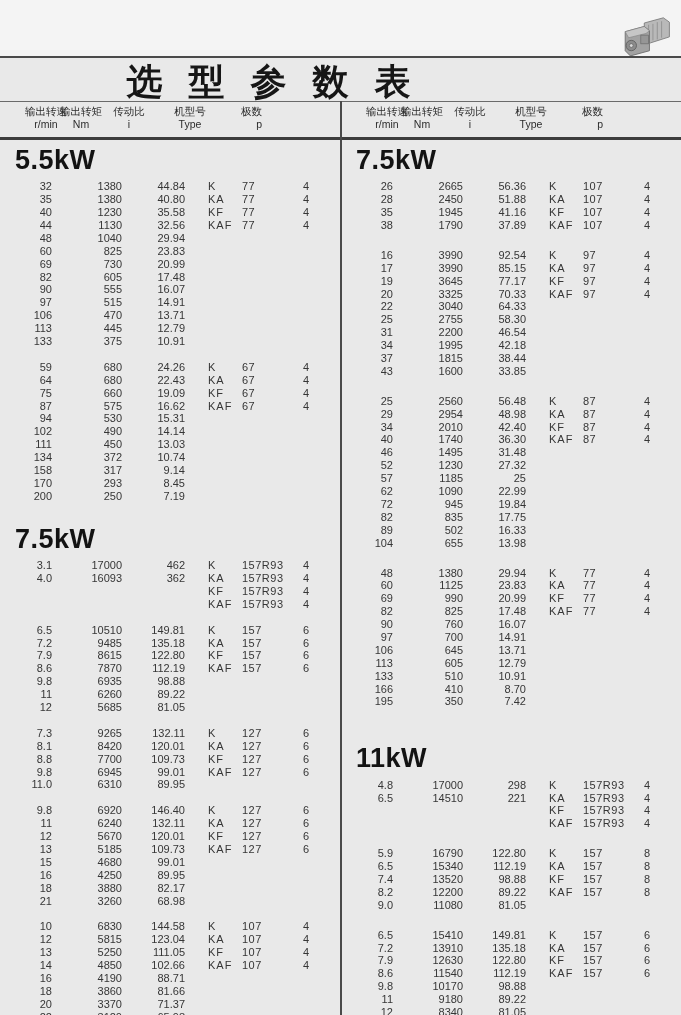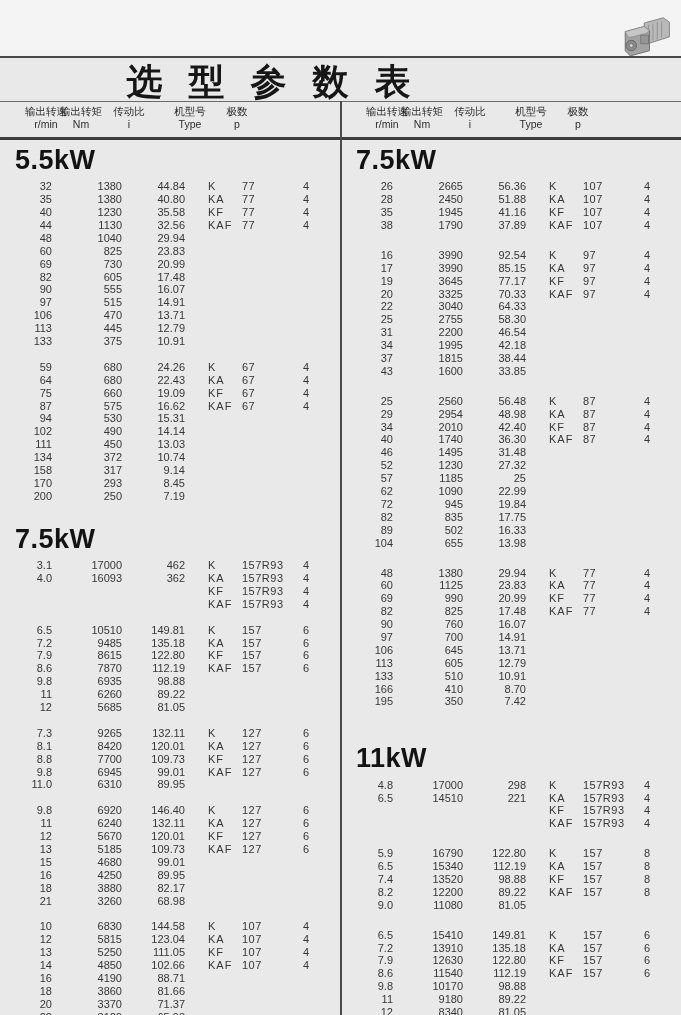--- a/index.html
+++ b/index.html
@@ -20,21 +20,21 @@
   .rule-mid{position:absolute;top:101px;left:0;width:681px;height:1px;background:#6a6a6a;}
   .header-row{position:absolute;top:103px;left:0;width:681px;height:34px;}
   .half-header{position:absolute;top:0;height:34px;width:340px;}
   .hh-left{left:0;}
   .hh-right{left:341px;}
   .hcell{position:absolute;top:2px;text-align:center;font-size:10.5px;color:#2c2c2c;line-height:13px;}
   .hcell-0{left:12px;width:68px;}
   .hcell-1{left:52px;width:58px;}
   .hcell-2{left:101px;width:56px;}
   .hcell-3{left:158px;width:64px;}
-  .hcell-4{left:212px;width:50px;}
+  .hcell-4{left:212px;width:50px;text-align:right;}
   .rule-bottom{position:absolute;top:137px;left:0;width:681px;height:3px;background:#3d3d3d;}
   .vdivider{position:absolute;left:340px;top:101px;width:2px;height:914px;background:#4a4a4a;}
   .col{position:absolute;top:141px;width:340px;}
   .col-left{left:0;}
   .col-right{left:341px;}
   .section-heading{
     font-size:27px;font-weight:bold;color:#131313;
     margin:5px 8px 6px 15px;line-height:1.05;letter-spacing:0.5px;
   }
   .section:not(:first-child) .section-heading{margin-top:22px;}

